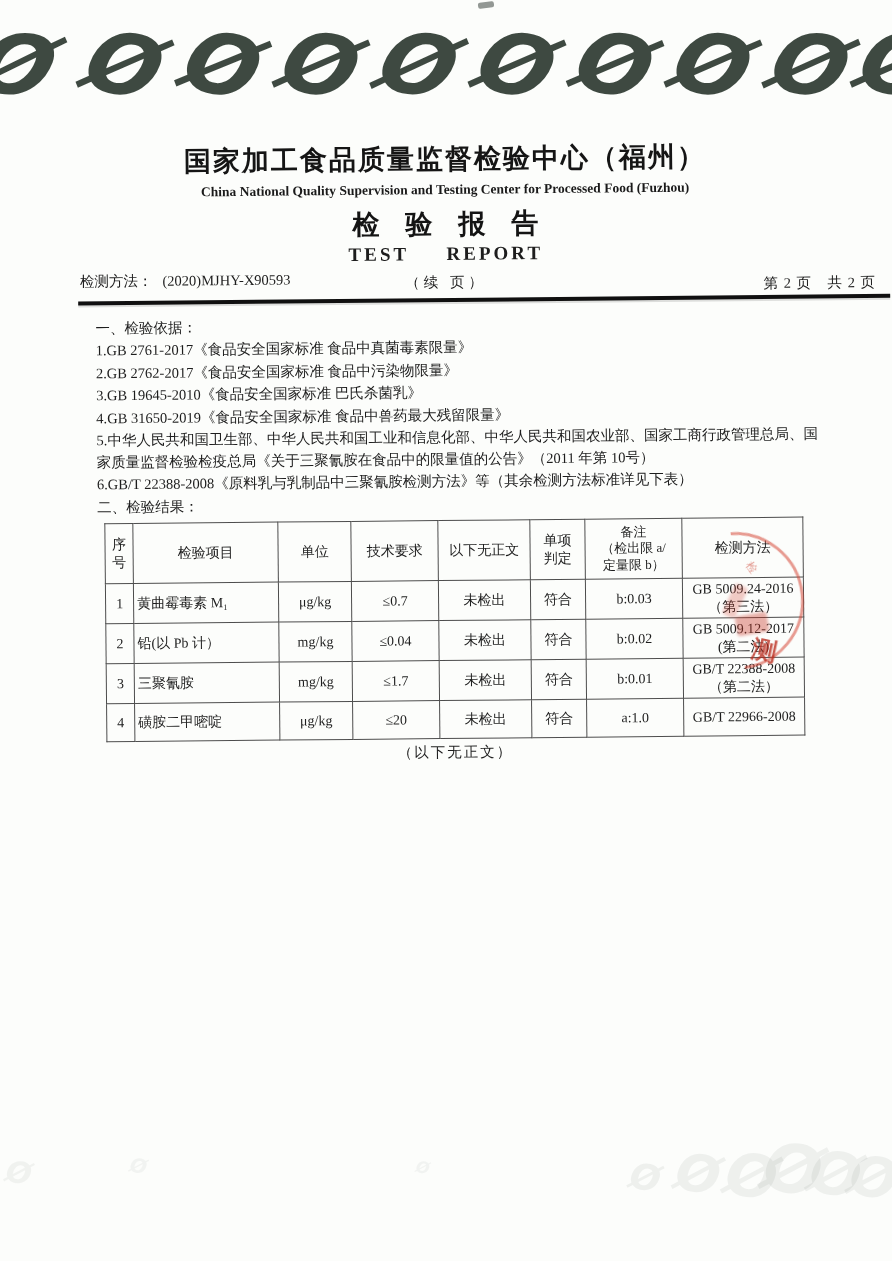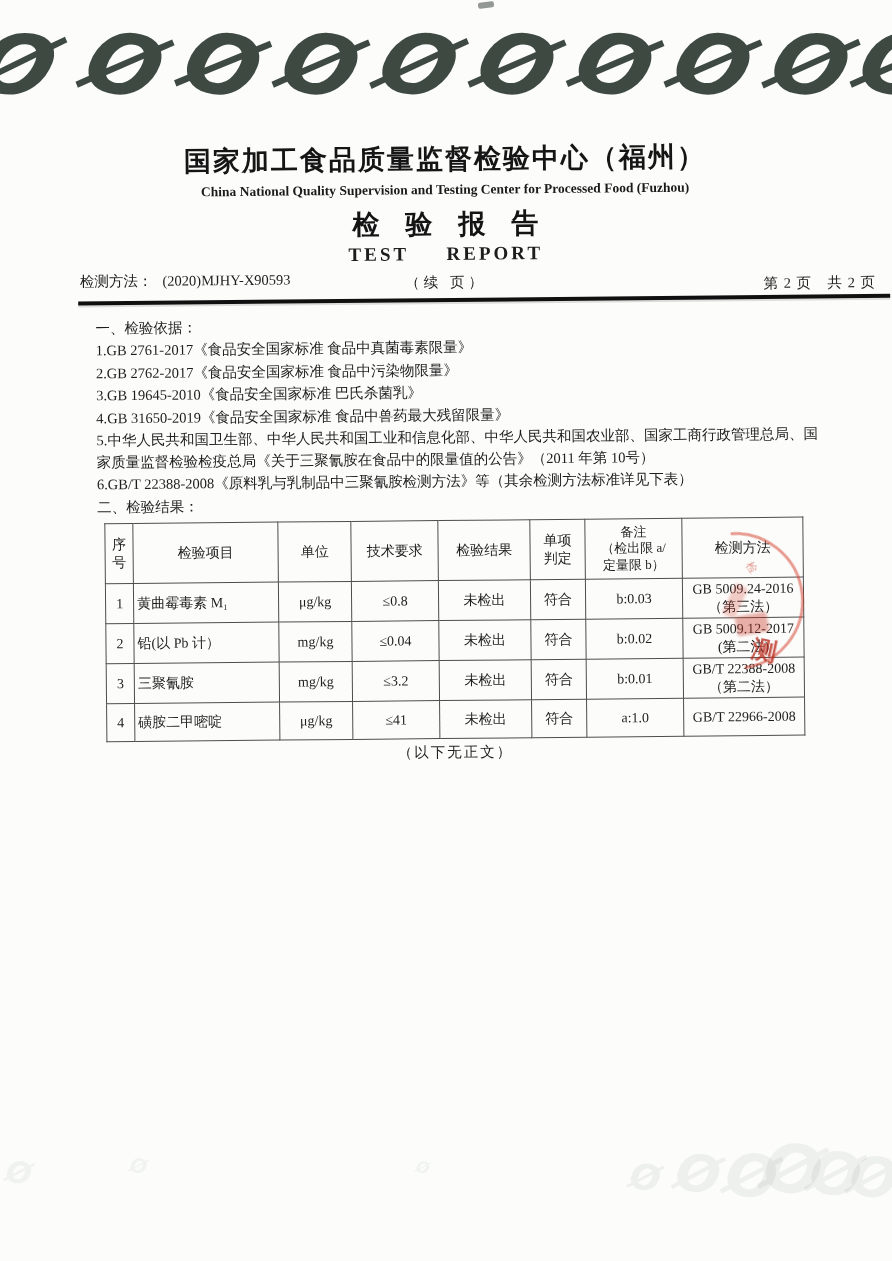--- a/index.html
+++ b/index.html
@@ -146,35 +146,35 @@
           <col class="c6">
           <col class="c7">
       </colgroup>
       <thead>
         <tr>
           <th class="pre">序
 号</th>
           <th>检验项目</th>
           <th>单位</th>
           <th>技术要求</th>
-          <th>检验结果</th>
+          <th>以下无正文</th>
           <th class="pre">单项
 判定</th>
           <th class="pre remark-h">备注
 （检出限 a/
 定量限 b）</th>
           <th>检测方法</th>
         </tr>
       </thead>
       <tbody>
         <tr>
           <td>1</td>
           <td class="item-cell">黄曲霉毒素 M₁</td>
           <td>μg/kg</td>
-          <td>≤0.8</td>
+          <td>≤0.7</td>
           <td>未检出</td>
           <td>符合</td>
           <td>b:0.03</td>
           <td class="pre">GB 5009.24-2016
 （第三法）</td>
         </tr>
         <tr>
           <td>2</td>
           <td class="item-cell">铅(以 Pb 计）</td>
           <td>mg/kg</td>
@@ -182,32 +182,32 @@
           <td>未检出</td>
           <td>符合</td>
           <td>b:0.02</td>
           <td class="pre">GB 5009.12-2017
 (第二法)</td>
         </tr>
         <tr>
           <td>3</td>
           <td class="item-cell">三聚氰胺</td>
           <td>mg/kg</td>
-          <td>≤3.2</td>
+          <td>≤1.7</td>
           <td>未检出</td>
           <td>符合</td>
           <td>b:0.01</td>
           <td class="pre">GB/T 22388-2008
 （第二法）</td>
         </tr>
         <tr>
           <td>4</td>
           <td class="item-cell">磺胺二甲嘧啶</td>
           <td>μg/kg</td>
-          <td>≤41</td>
+          <td>≤20</td>
           <td>未检出</td>
           <td>符合</td>
           <td>a:1.0</td>
           <td class="pre">GB/T 22966-2008</td>
         </tr>
       </tbody>
     </table>
 
     <div class="end-note">（以下无正文）</div>
   </div>

